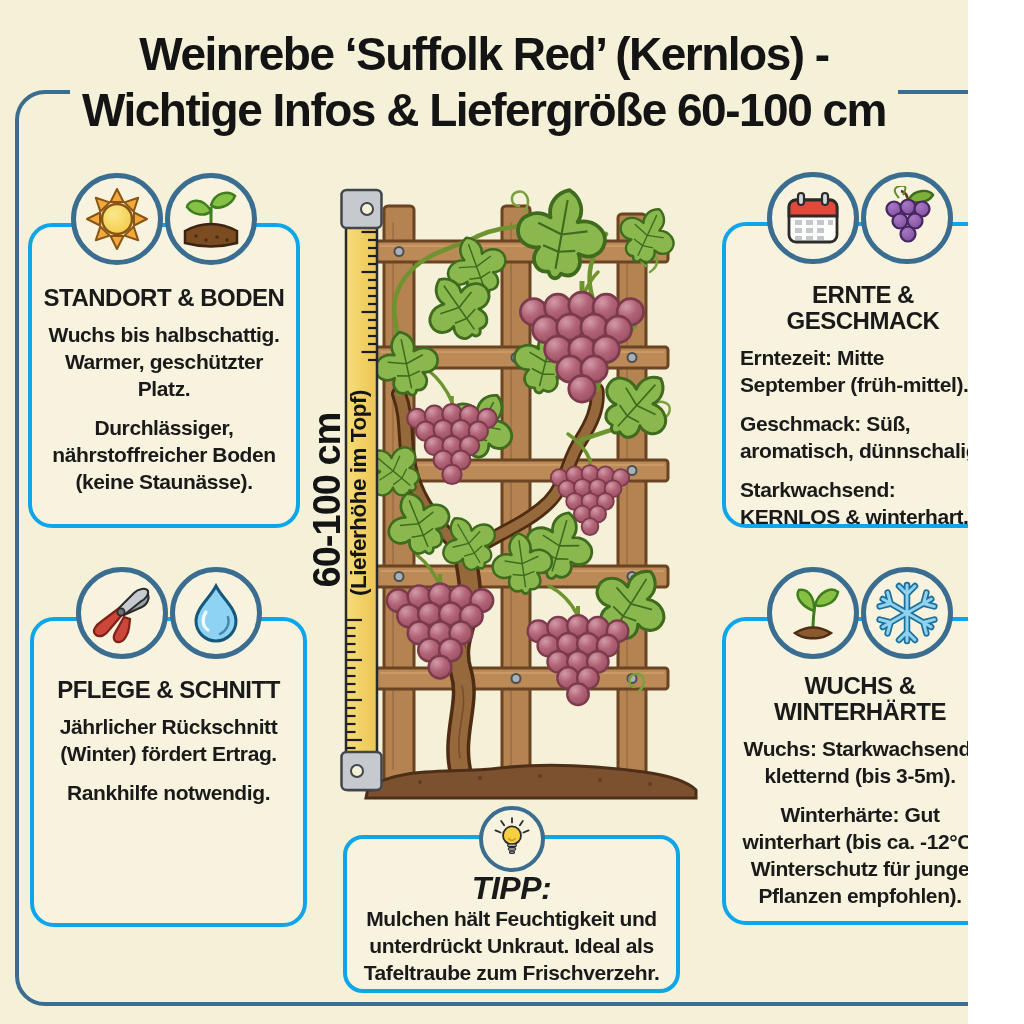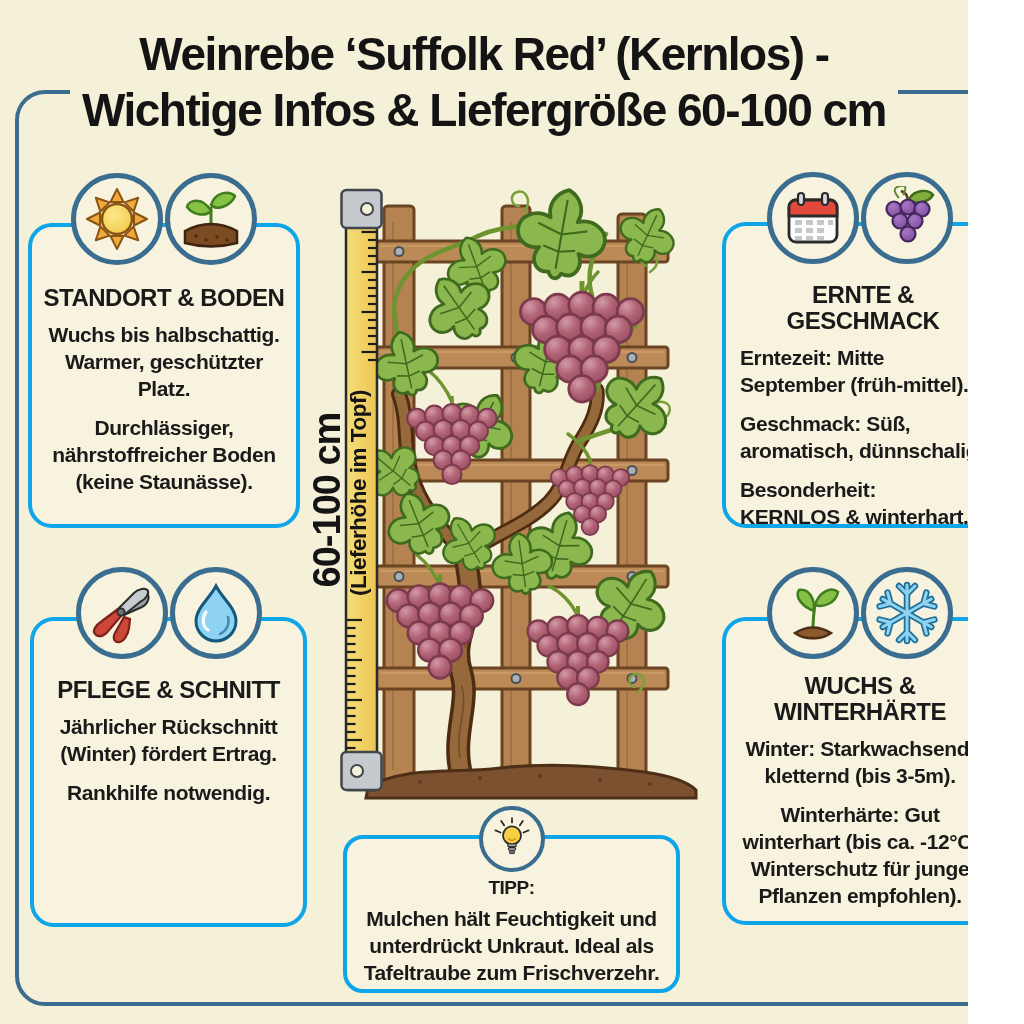--- a/index.html
+++ b/index.html
@@ -18,21 +18,21 @@
   .infobox h2{margin:0 0 10px;font-size:24px;line-height:26px;letter-spacing:-0.5px;font-weight:bold;}
   .infobox p{margin:0 0 12px;font-size:21px;line-height:27px;font-weight:bold;letter-spacing:-0.4px;}
   .infobox p:last-child{margin-bottom:0;}
   #box-standort{left:28px;top:223px;width:272px;height:305px;padding:58px 8px 0;}
   #box-ernte{left:722px;top:222px;width:276px;height:306px;padding:56px 8px 0 14px;text-align:left;}
   #box-pflege{left:30px;top:617px;width:277px;height:310px;padding:56px 8px 0;}
   #box-wuchs{left:722px;top:617px;width:276px;height:308px;padding:52px 10px 0;}
   #box-tipp{left:343px;top:835px;width:337px;height:158px;padding:36px 12px 0;border-radius:20px;}
   #box-tipp .iconcircle{width:66px;height:66px;border-width:4px;}
   #box-tipp .iconpair{top:-33px;}
-  #box-tipp h2{margin-bottom:4px;font-size:19px;}
+  #box-tipp h2{margin-bottom:4px;font-size:32px;font-style:italic;}
   .stack b{display:block;}
   .scene{position:absolute;left:300px;top:170px;width:410px;height:640px;z-index:3;}
   svg text{font-family:"Liberation Sans","DejaVu Sans",sans-serif;}
 </style>
 </head>
 <body>
 
 <div class="page">
   <div class="frame"></div>
 
@@ -122,21 +122,21 @@
             <circle cx="25" cy="35" r="7.5"></circle>
               <circle cx="40" cy="35" r="7.5"></circle>
               <circle cx="33" cy="48" r="7.5"></circle>
           </g>
         </svg>
       </div>
     </div>
     <h2 style="text-align:center">ERNTE &amp; GESCHMACK</h2>
     <p class="row"><b>Erntezeit:</b><span> Mitte September (früh-mittel).</span></p>
     <p class="row"><b>Geschmack:</b><span> Süß, aromatisch, dünnschalig.</span></p>
-    <p class="row stack"><b>Besonderheit:</b><span>KERNLOS &amp; winterhart.</span></p>
+    <p class="row stack"><b>Starkwachsend:</b><span>KERNLOS &amp; winterhart.</span></p>
   </section>
 
   <section class="infobox" id="box-pflege">
     <div class="iconpair">
       <div class="iconcircle">
         <svg width="64" height="64" viewBox="0 0 64 64">
           <path d="M34,34 L52,26 C58,23 61,15 56,11 C54,16 48,20 42,22 L30,28 Z" fill="#98a0a8" stroke="#2b2b2b" stroke-width="2"></path>
           <path d="M28,28 L44,12 C48,8 56,6 58,10 C59,13 56,18 50,21 L34,34 Z" fill="#c6cbd1" stroke="#2b2b2b" stroke-width="2"></path>
           <path d="M28,28 L12,40 C6,44 1,50 6,54 C10,57 16,54 20,48 L32,34 Z" fill="#cc4639" stroke="#7e2117" stroke-width="2.2"></path>
           <path d="M34,36 L25,52 C22,58 25,62 30,61 C34,60 38,54 39,47 L40,38 Z" fill="#cc4639" stroke="#7e2117" stroke-width="2.2"></path>
@@ -178,21 +178,21 @@
           </g>
           <g stroke="#8fd3f1" stroke-width="3" stroke-linecap="round">
             <use href="#flakeArm"></use>
               <use href="#flakeArm" transform="rotate(60 32 32)"></use>
               <use href="#flakeArm" transform="rotate(120 32 32)"></use>
           </g>
         </svg>
       </div>
     </div>
     <h2>WUCHS &amp; WINTERHÄRTE</h2>
-    <p class="row"><b>Winter:</b><span> Starkwachsend, kletternd (bis 3-5m).</span></p>
+    <p class="row"><b>Wuchs:</b><span> Starkwachsend, kletternd (bis 3-5m).</span></p>
     <p class="row"><b>Winterhärte:</b><span> Gut winterhart (bis ca. -12°C, Winterschutz für junge Pflanzen empfohlen).</span></p>
   </section>
 
   <section class="infobox" id="box-tipp">
     <div class="iconpair">
       <div class="iconcircle">
         <svg width="46" height="46" viewBox="0 0 64 64">
           <path d="M32,3 L32,9 M17,7 L21,13 M47,7 L43,13 M9,20 L16,23 M55,20 L48,23" stroke="#2b2b2b" stroke-width="2.5" stroke-linecap="round"></path>
           <circle cx="32" cy="27" r="12.5" fill="#f6cf45" stroke="#2b2b2b" stroke-width="2.5"></circle>
           <path d="M27,31 Q32,37 37,31" stroke="#c9941f" stroke-width="2" fill="none"></path>

